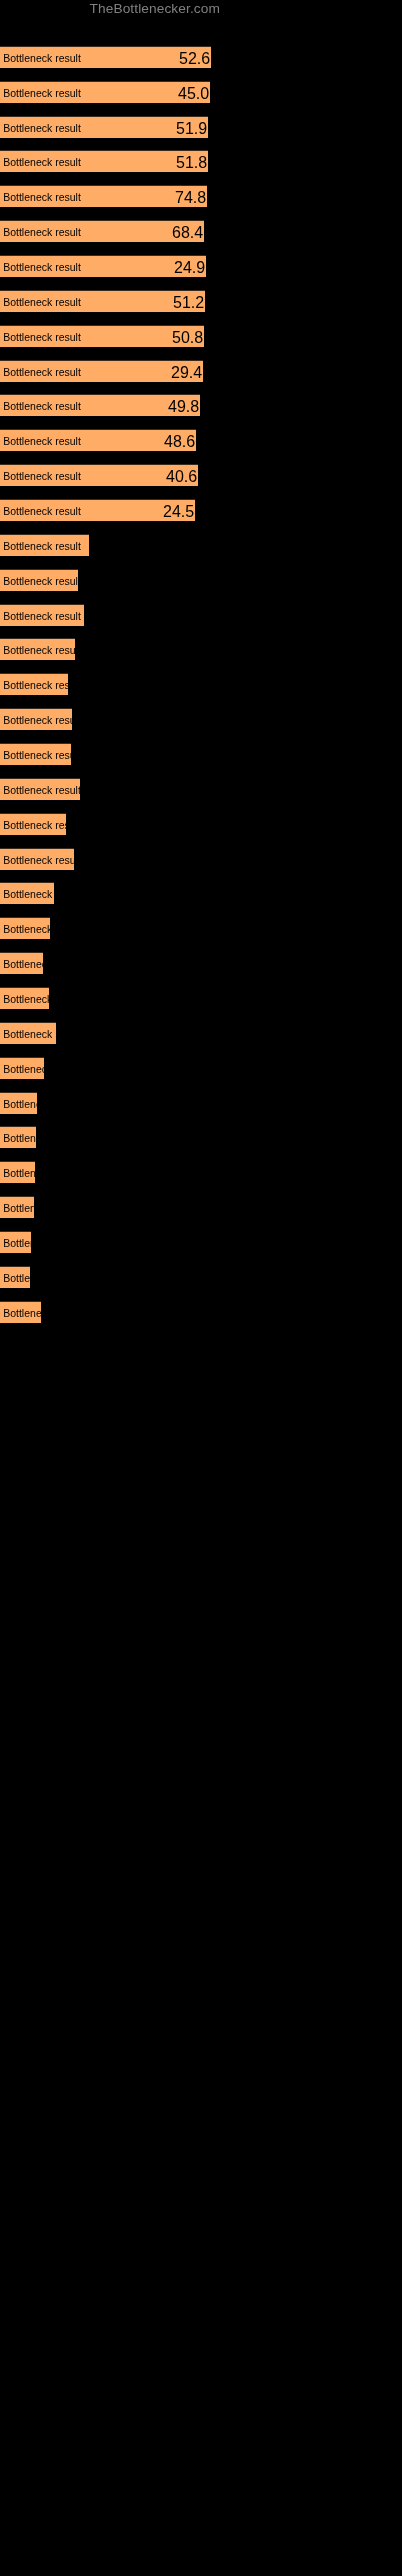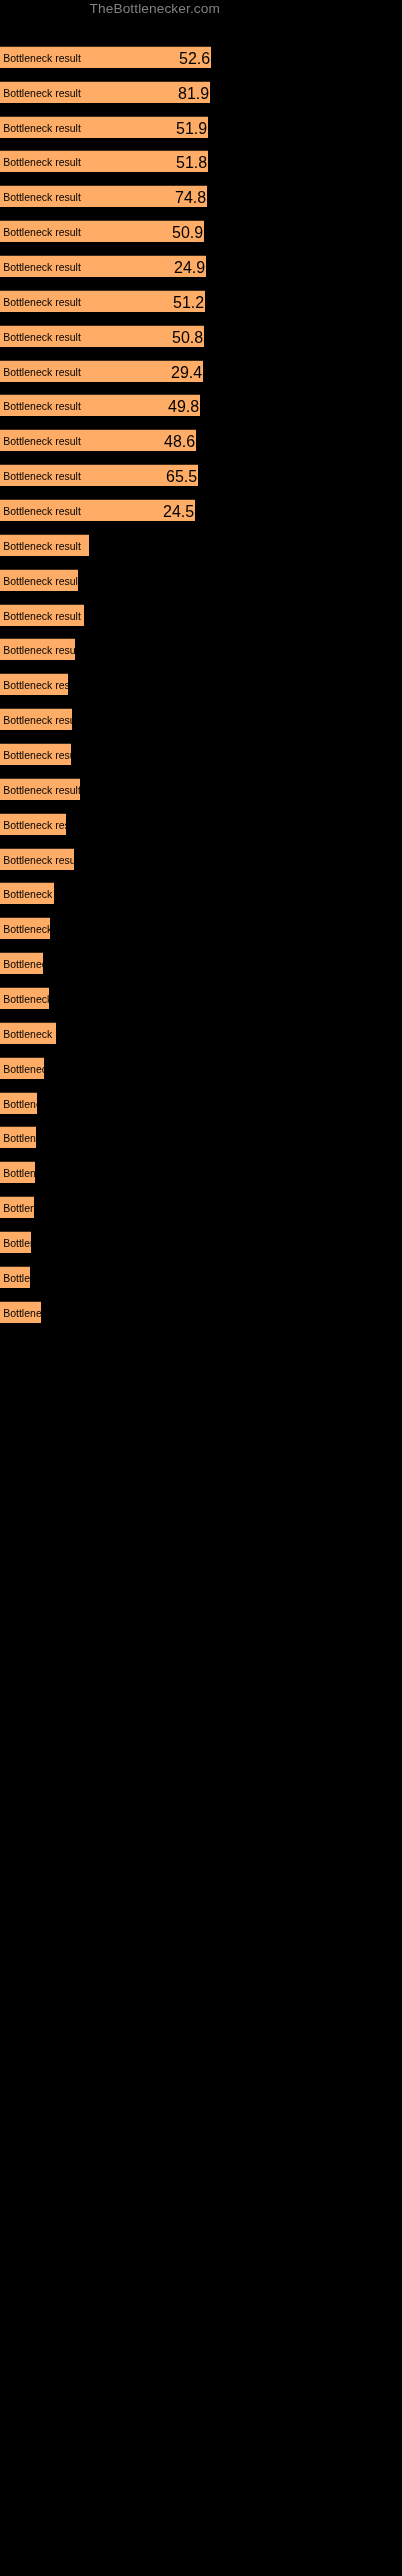--- a/index.html
+++ b/index.html
@@ -103,21 +103,21 @@
   <div class="bars-layer">
       <div class="bar-row" style="top: 46px; width: 403px;">
         <div class="bar" style="width: 211px; background: rgb(255, 173, 102); border-top-color: rgb(58, 42, 28);">
           <span class="bar-label" style="color: rgb(0, 0, 0);">Bottleneck result</span>
           <span class="bar-value" style="color: rgb(0, 0, 0);">52.6</span>
         </div>
       </div>
       <div class="bar-row" style="top: 81px; width: 403px;">
         <div class="bar" style="width: 210px; background: rgb(255, 173, 102); border-top-color: rgb(58, 42, 28);">
           <span class="bar-label" style="color: rgb(0, 0, 0);">Bottleneck result</span>
-          <span class="bar-value" style="color: rgb(0, 0, 0);">81.9</span>
+          <span class="bar-value" style="color: rgb(0, 0, 0);">45.0</span>
         </div>
       </div>
       <div class="bar-row" style="top: 116px; width: 403px;">
         <div class="bar" style="width: 208px; background: rgb(255, 173, 102); border-top-color: rgb(58, 42, 28);">
           <span class="bar-label" style="color: rgb(0, 0, 0);">Bottleneck result</span>
           <span class="bar-value" style="color: rgb(0, 0, 0);">51.9</span>
         </div>
       </div>
       <div class="bar-row" style="top: 150px; width: 403px;">
         <div class="bar" style="width: 208px; background: rgb(255, 173, 102); border-top-color: rgb(58, 42, 28);">
@@ -127,21 +127,21 @@
       </div>
       <div class="bar-row" style="top: 185px; width: 403px;">
         <div class="bar" style="width: 207px; background: rgb(255, 173, 102); border-top-color: rgb(58, 42, 28);">
           <span class="bar-label" style="color: rgb(0, 0, 0);">Bottleneck result</span>
           <span class="bar-value" style="color: rgb(0, 0, 0);">74.8</span>
         </div>
       </div>
       <div class="bar-row" style="top: 220px; width: 403px;">
         <div class="bar" style="width: 204px; background: rgb(255, 173, 102); border-top-color: rgb(58, 42, 28);">
           <span class="bar-label" style="color: rgb(0, 0, 0);">Bottleneck result</span>
-          <span class="bar-value" style="color: rgb(0, 0, 0);">50.9</span>
+          <span class="bar-value" style="color: rgb(0, 0, 0);">68.4</span>
         </div>
       </div>
       <div class="bar-row" style="top: 255px; width: 403px;">
         <div class="bar" style="width: 206px; background: rgb(255, 173, 102); border-top-color: rgb(58, 42, 28);">
           <span class="bar-label" style="color: rgb(0, 0, 0);">Bottleneck result</span>
           <span class="bar-value" style="color: rgb(0, 0, 0);">24.9</span>
         </div>
       </div>
       <div class="bar-row" style="top: 290px; width: 403px;">
         <div class="bar" style="width: 205px; background: rgb(255, 173, 102); border-top-color: rgb(58, 42, 28);">
@@ -169,21 +169,21 @@
       </div>
       <div class="bar-row" style="top: 429px; width: 403px;">
         <div class="bar" style="width: 196px; background: rgb(255, 173, 102); border-top-color: rgb(58, 42, 28);">
           <span class="bar-label" style="color: rgb(0, 0, 0);">Bottleneck result</span>
           <span class="bar-value" style="color: rgb(0, 0, 0);">48.6</span>
         </div>
       </div>
       <div class="bar-row" style="top: 464px; width: 403px;">
         <div class="bar" style="width: 198px; background: rgb(255, 173, 102); border-top-color: rgb(58, 42, 28);">
           <span class="bar-label" style="color: rgb(0, 0, 0);">Bottleneck result</span>
-          <span class="bar-value" style="color: rgb(0, 0, 0);">65.5</span>
+          <span class="bar-value" style="color: rgb(0, 0, 0);">40.6</span>
         </div>
       </div>
       <div class="bar-row" style="top: 499px; width: 403px;">
         <div class="bar" style="width: 195px; background: rgb(255, 173, 102); border-top-color: rgb(58, 42, 28);">
           <span class="bar-label" style="color: rgb(0, 0, 0);">Bottleneck result</span>
           <span class="bar-value" style="color: rgb(0, 0, 0);">24.5</span>
         </div>
       </div>
       <div class="bar-row" style="top: 534px; width: 403px;">
         <div class="bar" style="width: 89px; background: rgb(255, 173, 102); border-top-color: rgb(58, 42, 28);">

